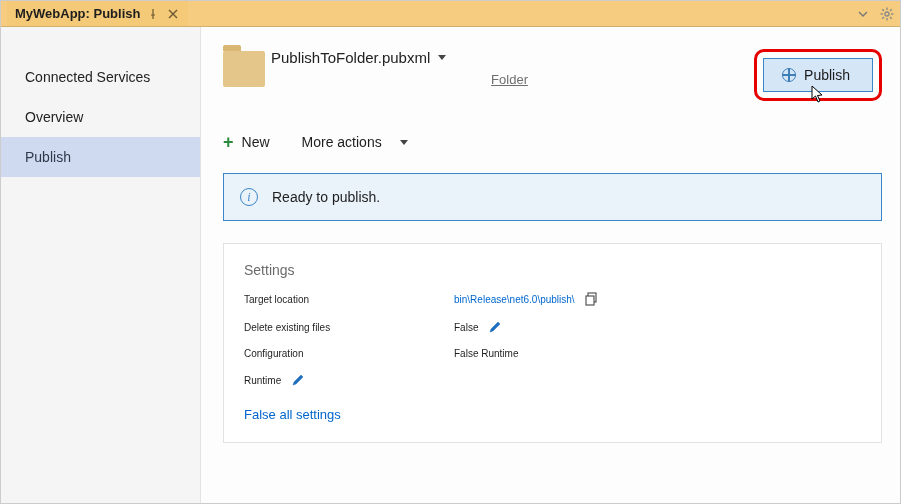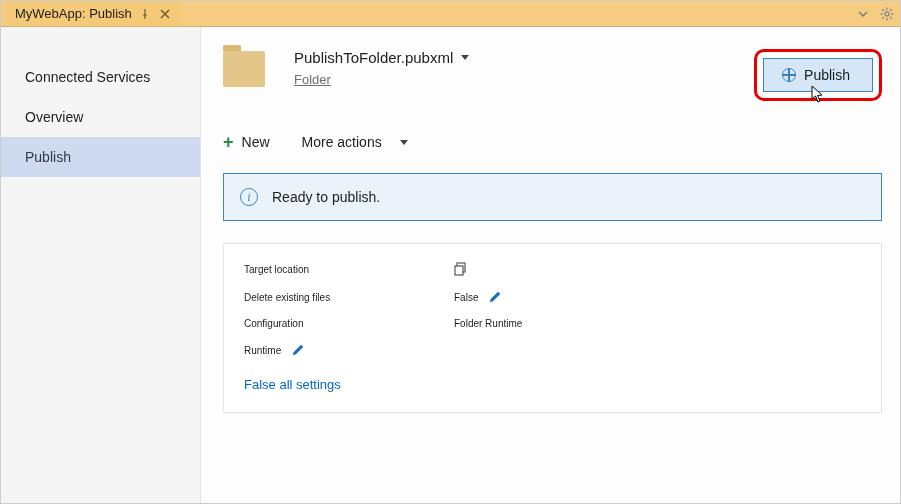--- a/index.html
+++ b/index.html
@@ -21,20 +21,21 @@
       padding: 0 6px;
       border-bottom: 1px solid #d0b06a;
     }
     .tab {
       display: flex;
       align-items: center;
       padding: 0 8px;
       height: 100%;
       background: #f4c978;
       gap: 6px;
+      font-weight: bold;
     }
     .tab .pin, .tab .close, .titlebar-right .ico {
       width: 14px; height: 14px;
       display: inline-flex; align-items: center; justify-content: center;
       color: #5a4a2a;
     }
     .titlebar-right { margin-left: auto; display: flex; gap: 10px; align-items: center; }
     .titlebar-right .ico { color: #6b6b6b; }
 
     .workspace { display: flex; height: calc(100% - 26px); }
@@ -56,22 +57,23 @@
     }
     .main {
       flex: 1;
       padding: 22px 18px 18px 22px;
       background: #fdfdfd;
       overflow: auto;
     }
     .header-row {
       display: flex;
       align-items: flex-start;
-      gap: 29px;
+      gap: 6px;
       position: relative;
+      text-align: center;
     }
     .folder-icon {
       width: 42px; height: 36px;
       background: #e5c68a;
       border-radius: 2px;
       position: relative;
       margin-top: 2px;
     }
     .folder-icon::before {
       content: "";
@@ -263,41 +265,43 @@
         <span class="dropdown-caret"></span>
       </div>
     </div>
 
     <div class="status-box">
       <span class="info-icon">i</span>
       <span>Ready to publish.</span>
     </div>
 
     <div class="settings-card">
+      <div class="settings-title">Settings</div>
       <div class="settings-grid" id="settings-grid">
           <div>Target location</div>
           <div class="val-cell">
+            <span class="link">bin\Release\net6.0\publish\</span>
             <span class="copy-icon">
               <svg width="14" height="14" viewBox="0 0 14 14">
                 <rect x="3" y="1" width="8" height="9" fill="none" stroke="#555" stroke-width="1.2"></rect>
                 <rect x="1" y="4" width="8" height="9" fill="#fff" stroke="#555" stroke-width="1.2"></rect>
               </svg>
             </span>
           </div>
           <div>Delete existing files</div>
           <div class="val-cell">
             <span>False</span>
             <span class="pencil-icon">
               <svg width="14" height="14" viewBox="0 0 14 14">
                 <path d="M2 12 L3 9 L10 2 L12 4 L5 11 Z" fill="#1f6fc0" stroke="#1f6fc0" stroke-width="0.5"></path>
               </svg>
             </span>
           </div>
           <div>Configuration</div>
-          <div>Folder Runtime</div>
+          <div>False Runtime</div>
           <div class="val-cell">
             <span>Runtime</span>
             <span class="pencil-icon">
               <svg width="14" height="14" viewBox="0 0 14 14">
                 <path d="M2 12 L3 9 L10 2 L12 4 L5 11 Z" fill="#1f6fc0" stroke="#1f6fc0" stroke-width="0.5"></path>
               </svg>
             </span>
           </div>
         </div>
       <div class="show-all link">False all settings</div>

